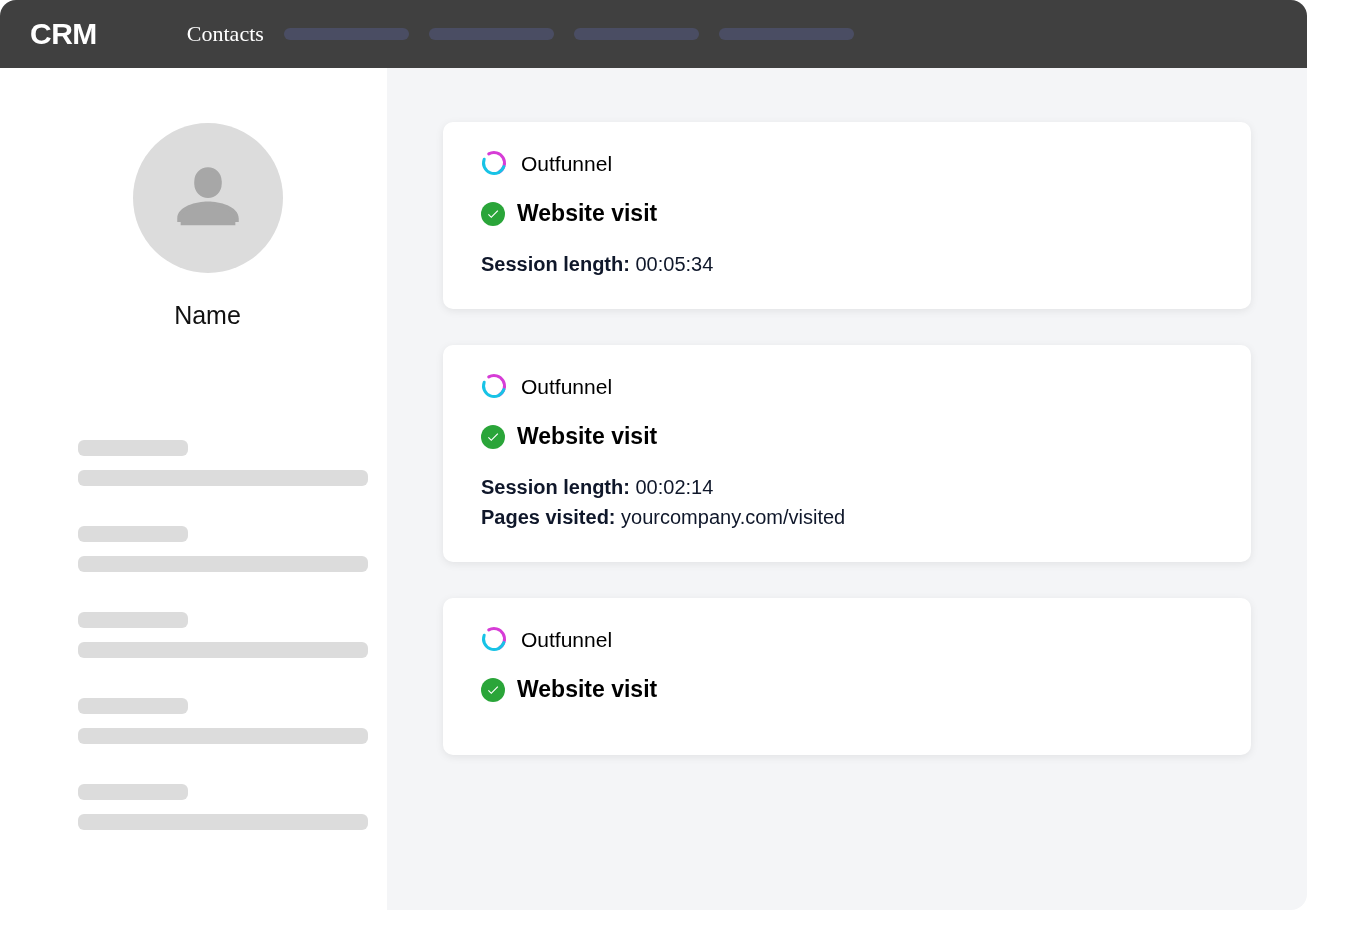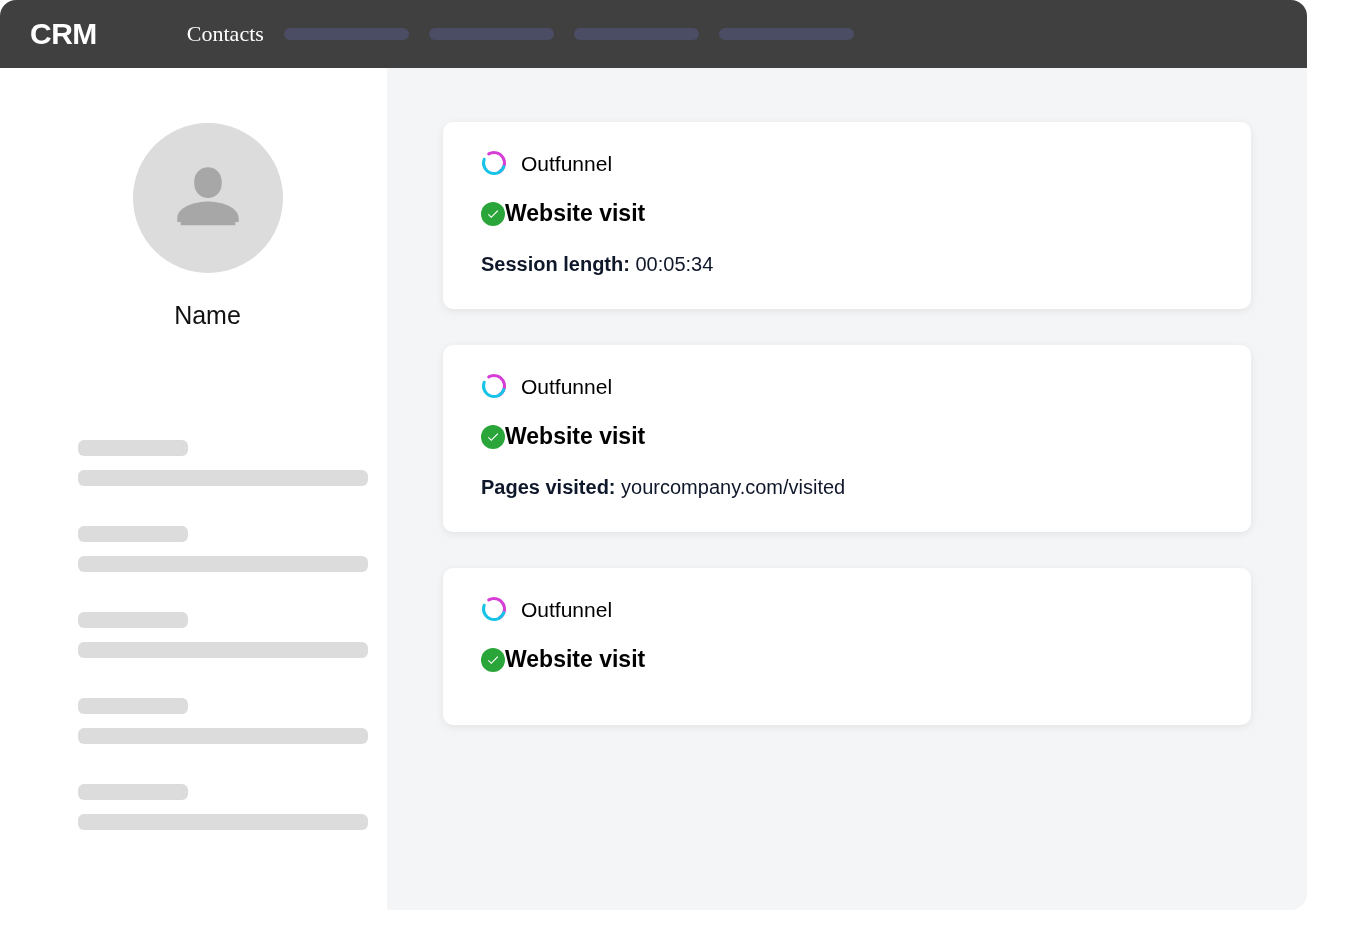--- a/index.html
+++ b/index.html
@@ -130,20 +130,21 @@
       flex-shrink: 0;
     }
     .source-name {
       font-size: 21px;
       font-weight: 500;
       color: #000;
     }
     .event-row {
       display: flex;
       align-items: center;
+      gap: 12px;
       margin-bottom: 22px;
     }
     .check-icon {
       width: 24px;
       height: 24px;
       border-radius: 50%;
       background: #2AA539;
       display: flex;
       align-items: center;
       justify-content: center;
@@ -248,20 +249,24 @@
         </div>
         <div class="event-row">
           <span class="check-icon">
             <svg viewBox="0 0 24 24">
                 <path fill="#fff" d="M9 16.17L4.83 12l-1.42 1.41L9 19 21 7l-1.41-1.41z"></path>
               </svg>
           </span>
           <span class="event-title">Website visit</span>
         </div>
         <div class="detail-line">
+          <span class="label">Session length:</span>
+          <span>00:02:14</span>
+        </div>
+        <div class="detail-line">
           <span class="label">Pages visited:</span>
           <span>yourcompany.com/visited</span>
         </div>
       </div>
 
       <div class="card">
         <div class="card-header">
           <svg class="outfunnel-icon" viewBox="0 0 26 26">
             <circle cx="13" cy="13" r="10.5" fill="none" stroke="#D63CD6" stroke-width="3" stroke-dasharray="33 66" stroke-linecap="round" transform="rotate(-120 13 13)"></circle>
             <circle cx="13" cy="13" r="10.5" fill="none" stroke="#17C3E6" stroke-width="3" stroke-dasharray="33 66" stroke-linecap="round" transform="rotate(20 13 13)"></circle>

